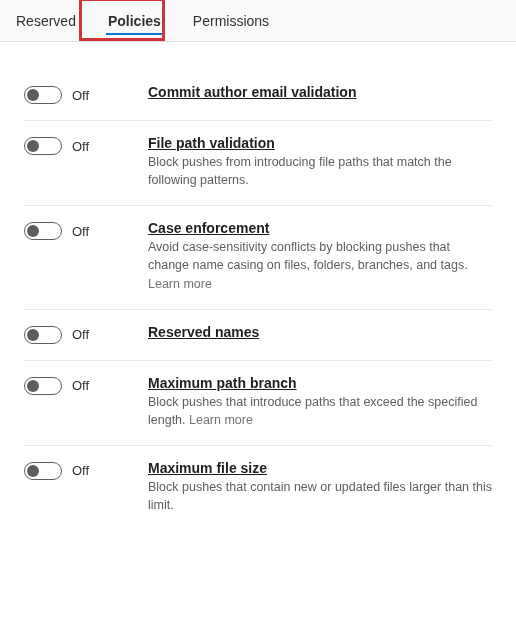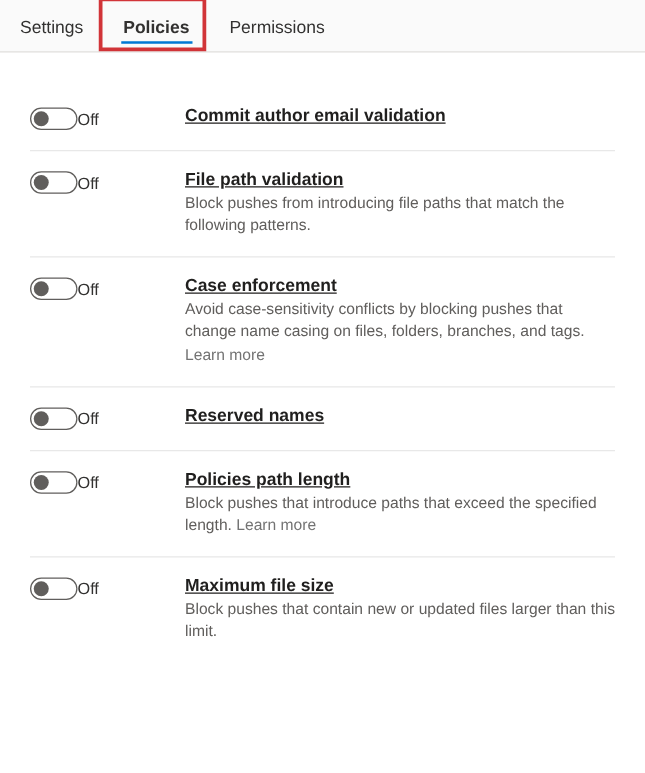--- a/index.html
+++ b/index.html
@@ -55,20 +55,21 @@
   .policy-row {
     display: flex;
     align-items: flex-start;
     padding: 14px 0 16px 0;
     border-bottom: 1px solid #e8e8e8;
   }
   .policy-row:last-child { border-bottom: none; }
   .toggle-col {
     display: flex;
     align-items: center;
+    gap: 10px;
     width: 124px;
     flex: 0 0 124px;
     padding-top: 2px;
   }
   .toggle {
     width: 38px;
     height: 18px;
     border-radius: 10px;
     border: 1px solid #605e5c;
     position: relative;
@@ -106,21 +107,21 @@
   .link {
     color: #737373;
     cursor: pointer;
   }
 </style>
 </head>
 <body>
 
 <div class="tabs" style="position:relative;">
   <div class="tab">
-    <span>Settings</span>
+    <span>Reserved</span>
   </div>
   <div class="tab active" id="tab-policies">
     <span>Policies</span>
   </div>
   <div class="tab">
     <span>Permissions</span>
   </div>
   <div class="highlight-box" id="hl" style="left: 78.5938px; top: -2px; width: 86.25px; height: 43px;"></div>
 </div>
 
@@ -173,21 +174,21 @@
         </div>
       </div>
       <div class="policy-row">
         <div class="toggle-col">
           <div class="toggle">
             <div class="toggle-knob"></div>
           </div>
           <span class="toggle-label">Off</span>
         </div>
         <div class="policy-body">
-          <div class="policy-title">Policies path length</div>
+          <div class="policy-title">Maximum path branch</div>
           <div class="policy-desc"><span>Block pushes that introduce paths that exceed the specified length.</span> <span class="link">Learn more</span></div>
         </div>
       </div>
       <div class="policy-row">
         <div class="toggle-col">
           <div class="toggle">
             <div class="toggle-knob"></div>
           </div>
           <span class="toggle-label">Off</span>
         </div>

